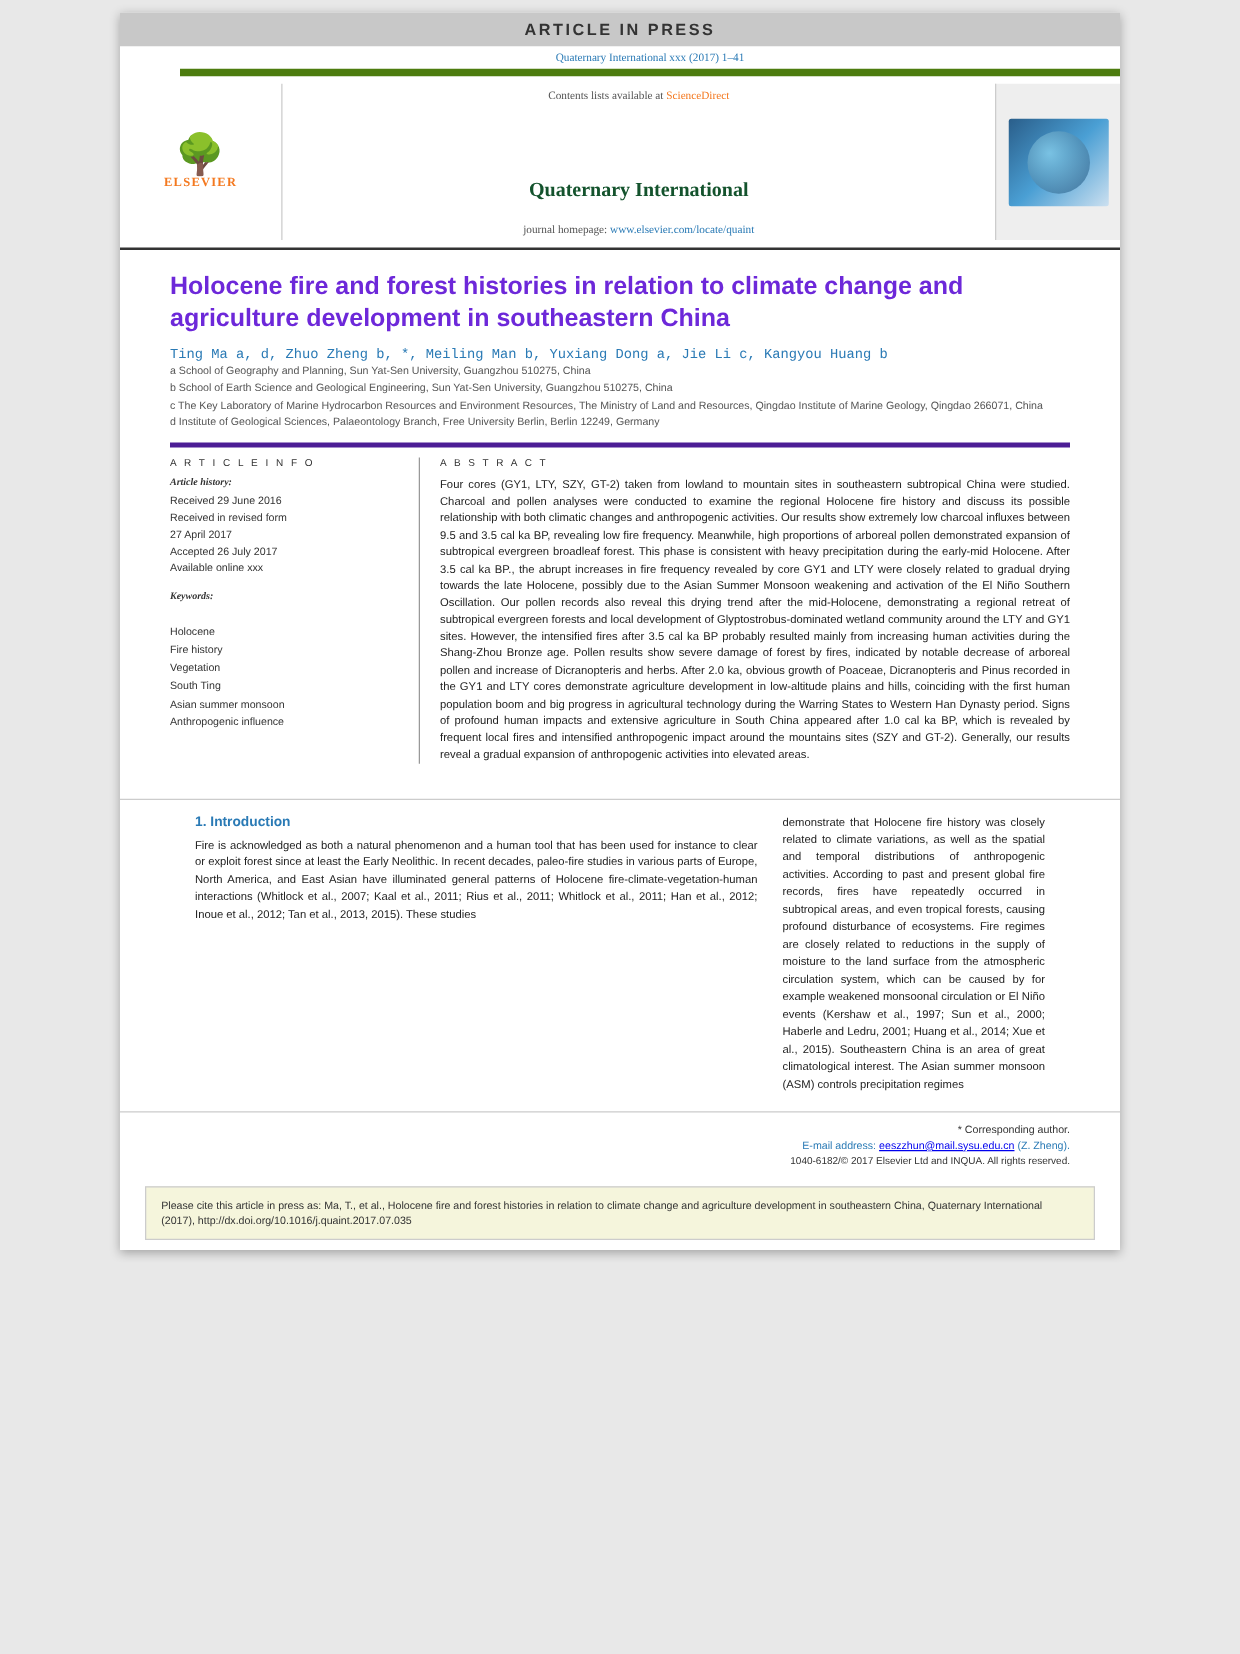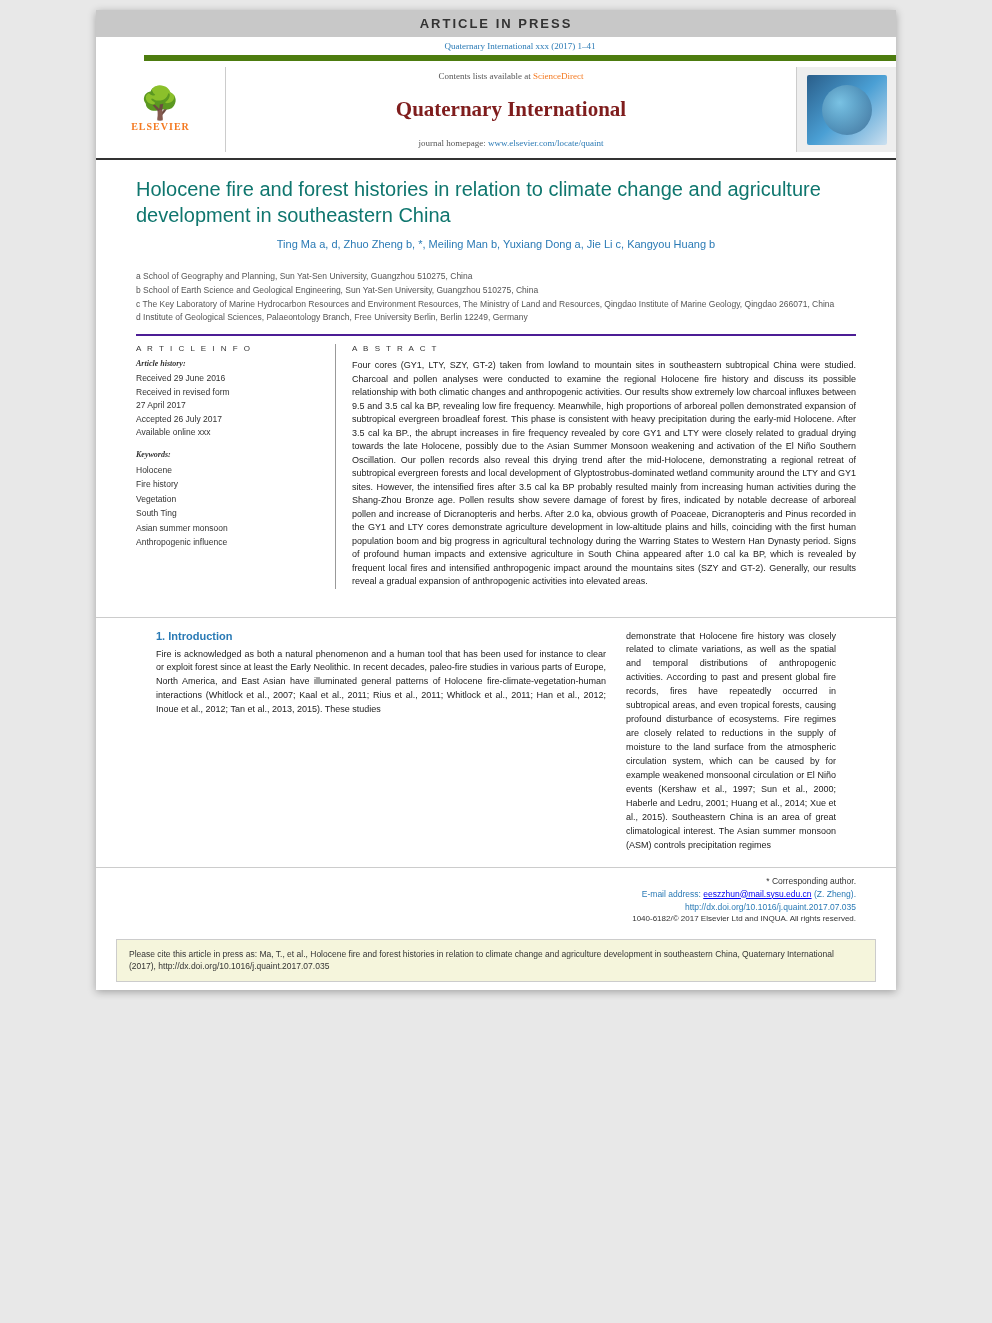--- a/index.html
+++ b/index.html
@@ -68,24 +68,25 @@
     .contents-line {
       font-size: 9px;
       color: #555;
       margin-bottom: 4px;
     }
     .sciencedirect-link {
       color: #f47920;
       text-decoration: none;
     }
     .journal-title-main {
-      font-size: 21px;
+      font-size: 16px;
       font-weight: bold;
-      color: #7f1d1d;
+      color: #14532d;
       font-family: 'Times New Roman', serif;
+      margin-top: 47px;
     }
     .journal-homepage {
       font-size: 9px;
       color: #555;
       margin-top: 4px;
     }
     .homepage-link {
       color: #2a7ab5;
       text-decoration: none;
     }
@@ -122,51 +123,50 @@
       border-bottom: 6px solid #4d7c0f;
       margin-left: 48px;
     }
     
     .article-body {
       padding: 16px 40px;
     }
     
     .article-title {
       font-size: 20px;
-      font-weight: normal;
-      color: #0f766e;
+      font-weight: bold;
+      color: #6d28d9;
       line-height: 1.3;
       margin-bottom: 10px;
       font-family: Arial, sans-serif;
     }
     
     .authors {
       font-size: 11px;
       color: #2a7ab5;
-      margin-bottom: 20px;
-      font-family: Liberation Sans, sans-serif;
-      text-align: center;
+      margin-bottom: 0;
+      font-family: Liberation Mono, monospace;
     }
     
     .affiliations {
       font-size: 8.5px;
       color: #555;
       line-height: 1.5;
       margin-bottom: 10px;
       font-family: Arial, sans-serif;
     }
     .affiliations div {
       margin-bottom: 1px;
     }
     
     .two-col {
       display: flex;
       gap: 16px;
       margin-top: 10px;
-      border-top: 2px solid #4c1d95;
+      border-top: 4px solid #4c1d95;
       padding-top: 8px;
     }
     .left-col {
       width: 200px;
       flex-shrink: 0;
       border-right: 1px solid #999;
       padding-right: 12px;
     }
     .right-col {
       flex: 1;
@@ -190,21 +190,21 @@
       color: #333;
       font-family: Arial, sans-serif;
     }
     .keywords-section {
       margin-top: 10px;
     }
     .keywords-section h4 {
       font-size: 8px;
       font-style: italic;
       color: #333;
-      margin-bottom: 4px;
+      margin-bottom: 17px;
     }
     .keywords-list {
       font-size: 8.5px;
       line-height: 1.7;
       color: #333;
       font-family: Arial, sans-serif;
     }
     .abstract-text {
       font-size: 9px;
       line-height: 1.5;
@@ -386,18 +386,17 @@
     </div>
   </div>
 
   <div class="page-footer">
     <div class="footnote-author">* Corresponding author.</div>
     <div class="footnote-email">
       <span>E-mail address:</span>
       <a href="#">eeszzhun@mail.sysu.edu.cn</a>
       <span>(Z. Zheng).</span>
     </div>
-    <div class="doi-line">http://dx.doi.org/10.1016/j.quaint.2017.07.035</div>
     <div class="issn-line">1040-6182/© 2017 Elsevier Ltd and INQUA. All rights reserved.</div>
   </div>
 
   <div class="bottom-notice">Please cite this article in press as: Ma, T., et al., Holocene fire and forest histories in relation to climate change and agriculture development in southeastern China, Quaternary International (2017), http://dx.doi.org/10.1016/j.quaint.2017.07.035</div>
 </div>
 
 </body></html>

